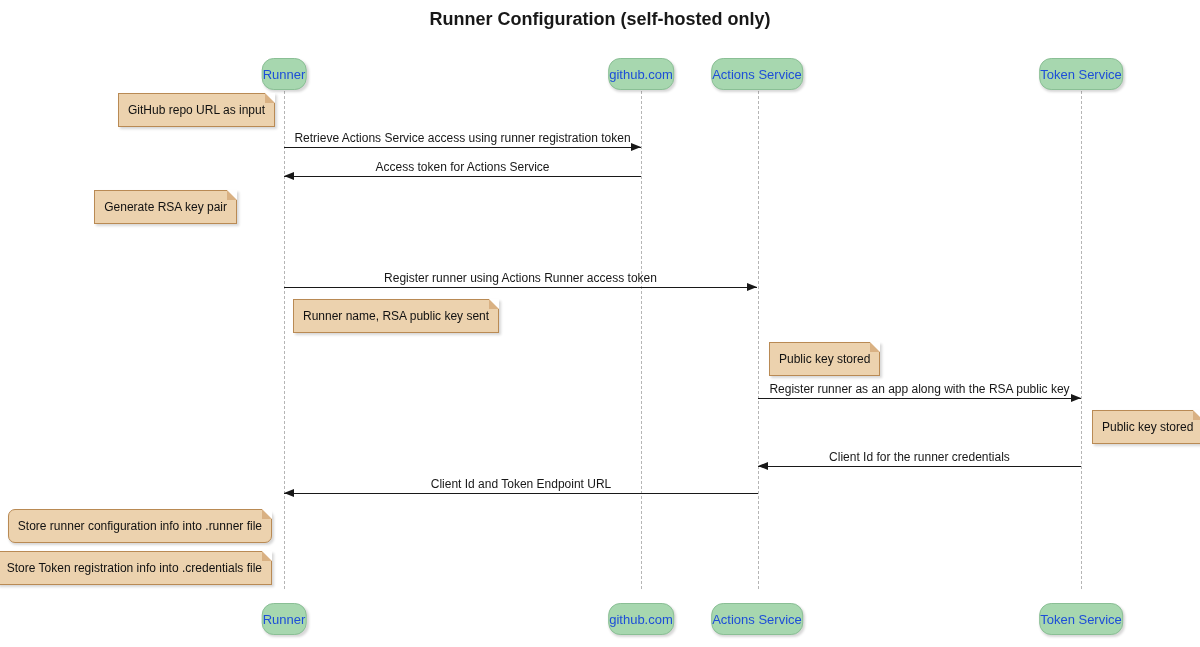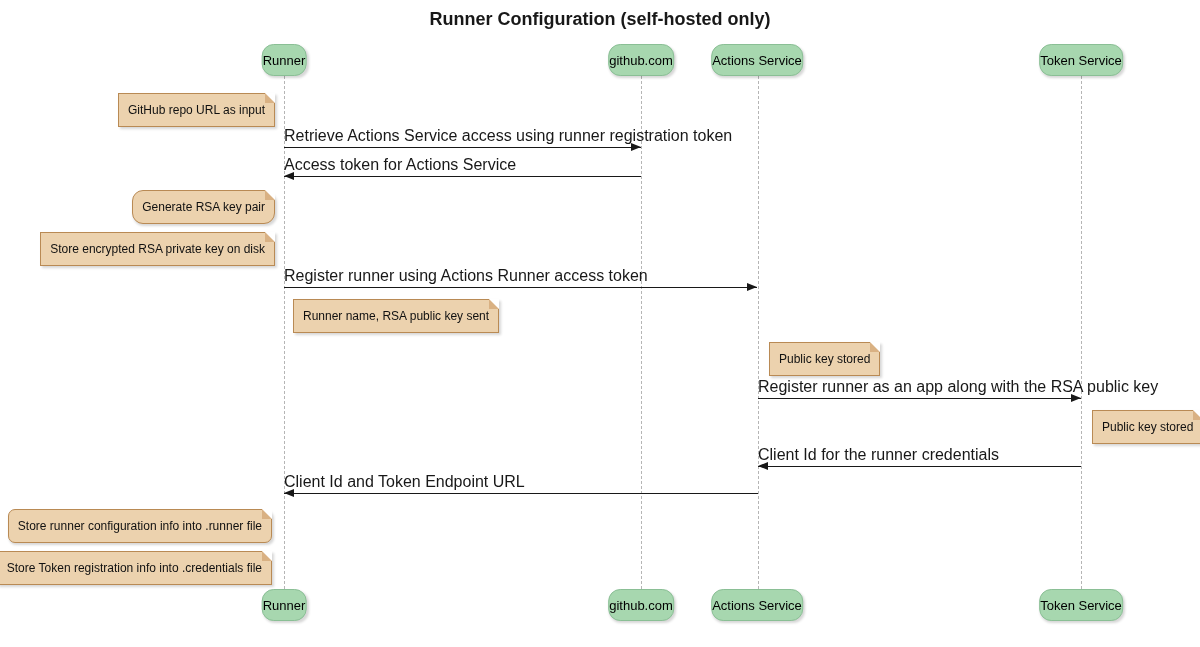--- a/index.html
+++ b/index.html
@@ -35,43 +35,44 @@
     height: 32px;
     transform: translateX(-50%);
     background: var(--participant-fill, #a7d7af);
     border: 1px solid var(--participant-border, #8abf95);
     border-radius: 12px;
     display: flex;
     align-items: center;
     justify-content: center;
     padding: 0 0;
     font-size: 13px;
-    color: #000000;
+    color: #1d4ed8;
     white-space: nowrap;
     box-shadow: 1.5px 2px 2.5px rgba(0,0,0,0.16);
     box-sizing: border-box;
+    margin-top: 14px;
   }
   .message {
     position: absolute;
   }
   .msg-line {
     position: absolute;
     top: 0;
     left: 0;
     right: 0;
     height: 0;
     border-top: 1px solid var(--line, #181818);
   }
   .msg-label {
     position: absolute;
     bottom: 2px;
     left: 0;
     width: 100%;
-    text-align: left;
-    font-size: 16px;
+    text-align: center;
+    font-size: 12px;
     color: var(--line, #181818);
     white-space: nowrap;
   }
   .arrowhead {
     position: absolute;
     top: -4px;
     width: 0;
     height: 0;
     border-top: 4px solid transparent;
     border-bottom: 4px solid transparent;
@@ -163,21 +164,20 @@
     <div class="arrowhead left"></div>
   </div>
 
   <div class="message" style="left:284px; top:493px; width:474px;">
     <div class="msg-label">Client Id and Token Endpoint URL</div>
     <div class="msg-line"></div>
     <div class="arrowhead left"></div>
   </div>
 
   <div class="note" style="right:925px; top:93px;">GitHub repo URL as input</div>
-  <div class="note" style="right:925px; top:190px;border-radius:11px;">Generate RSA key pair</div>
-  <div class="note" style="right:925px; top:232px;">Store encrypted RSA private key on disk</div>
+  <div class="note" style="right:963px; top:190px;">Generate RSA key pair</div>
   <div class="note" style="left:293px; top:299px;">Runner name, RSA public key sent</div>
   <div class="note" style="left:769px; top:342px;">Public key stored</div>
   <div class="note" style="left:1092px; top:410px;">Public key stored</div>
   <div class="note" style="right:928px; top:509px;border-radius:7px;">Store runner configuration info into .runner file</div>
   <div class="note" style="right:928px; top:551px;">Store Token registration info into .credentials file</div>
 
 </div>
 
 </body></html>

